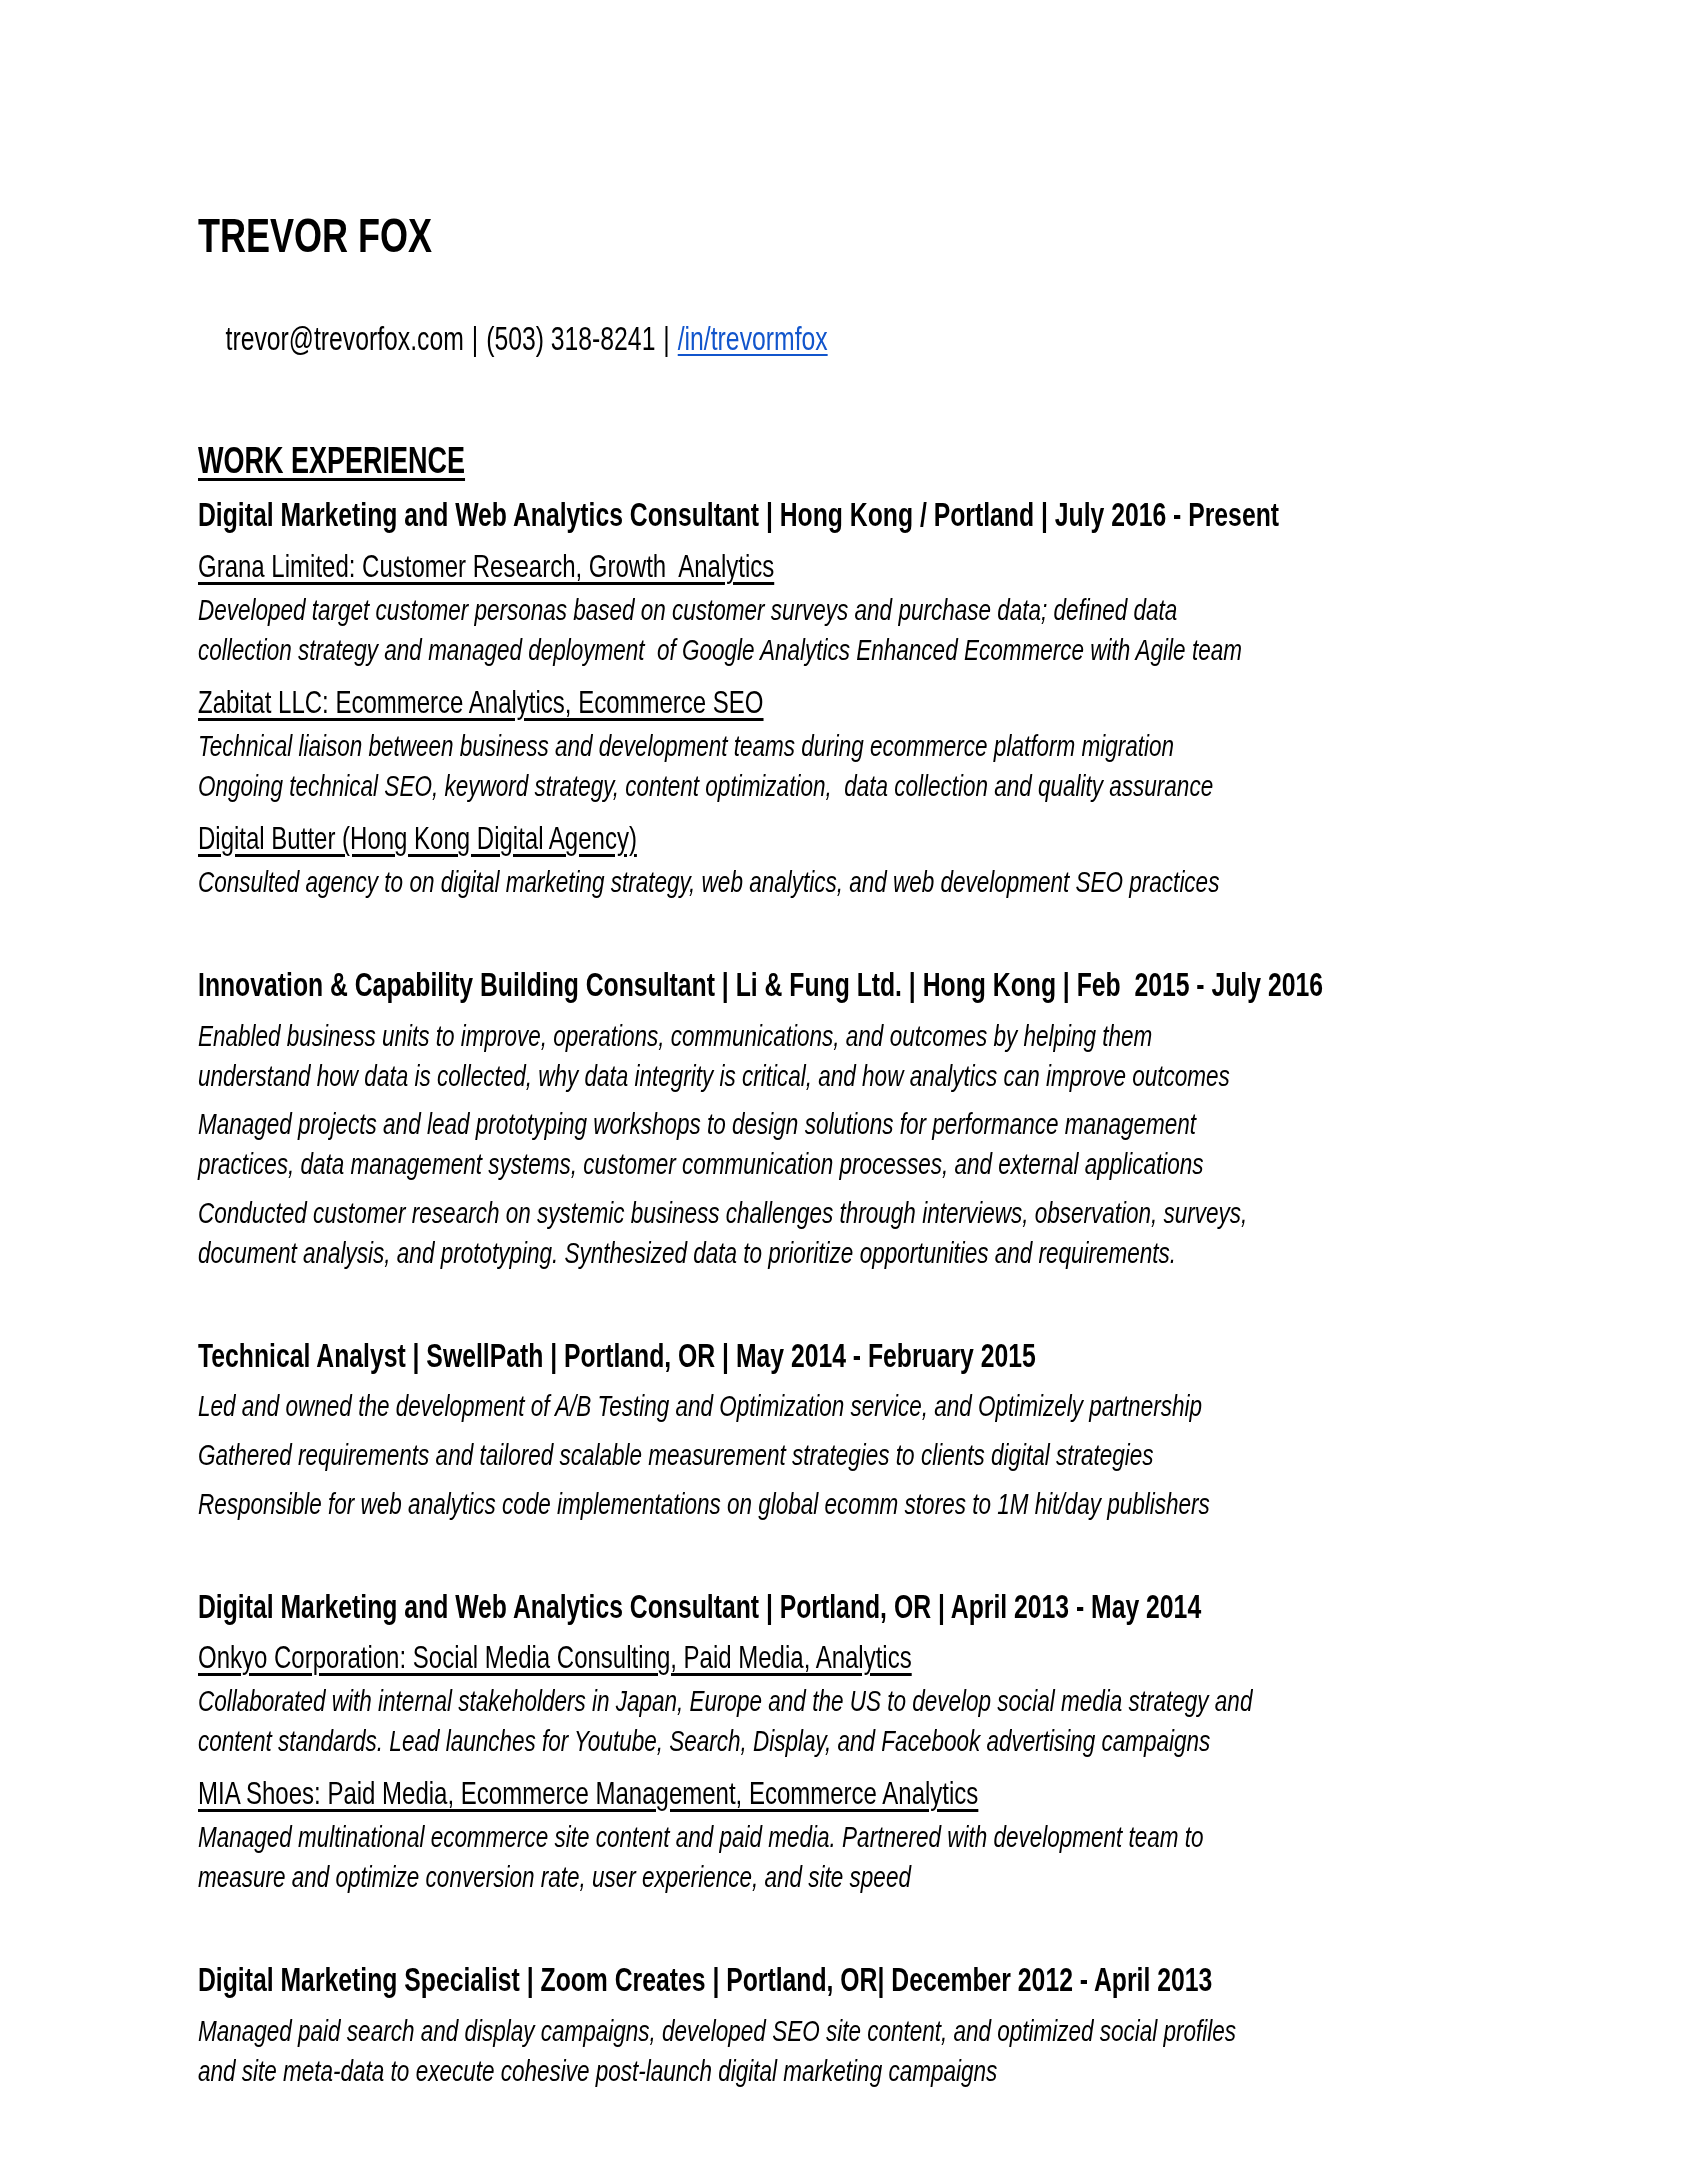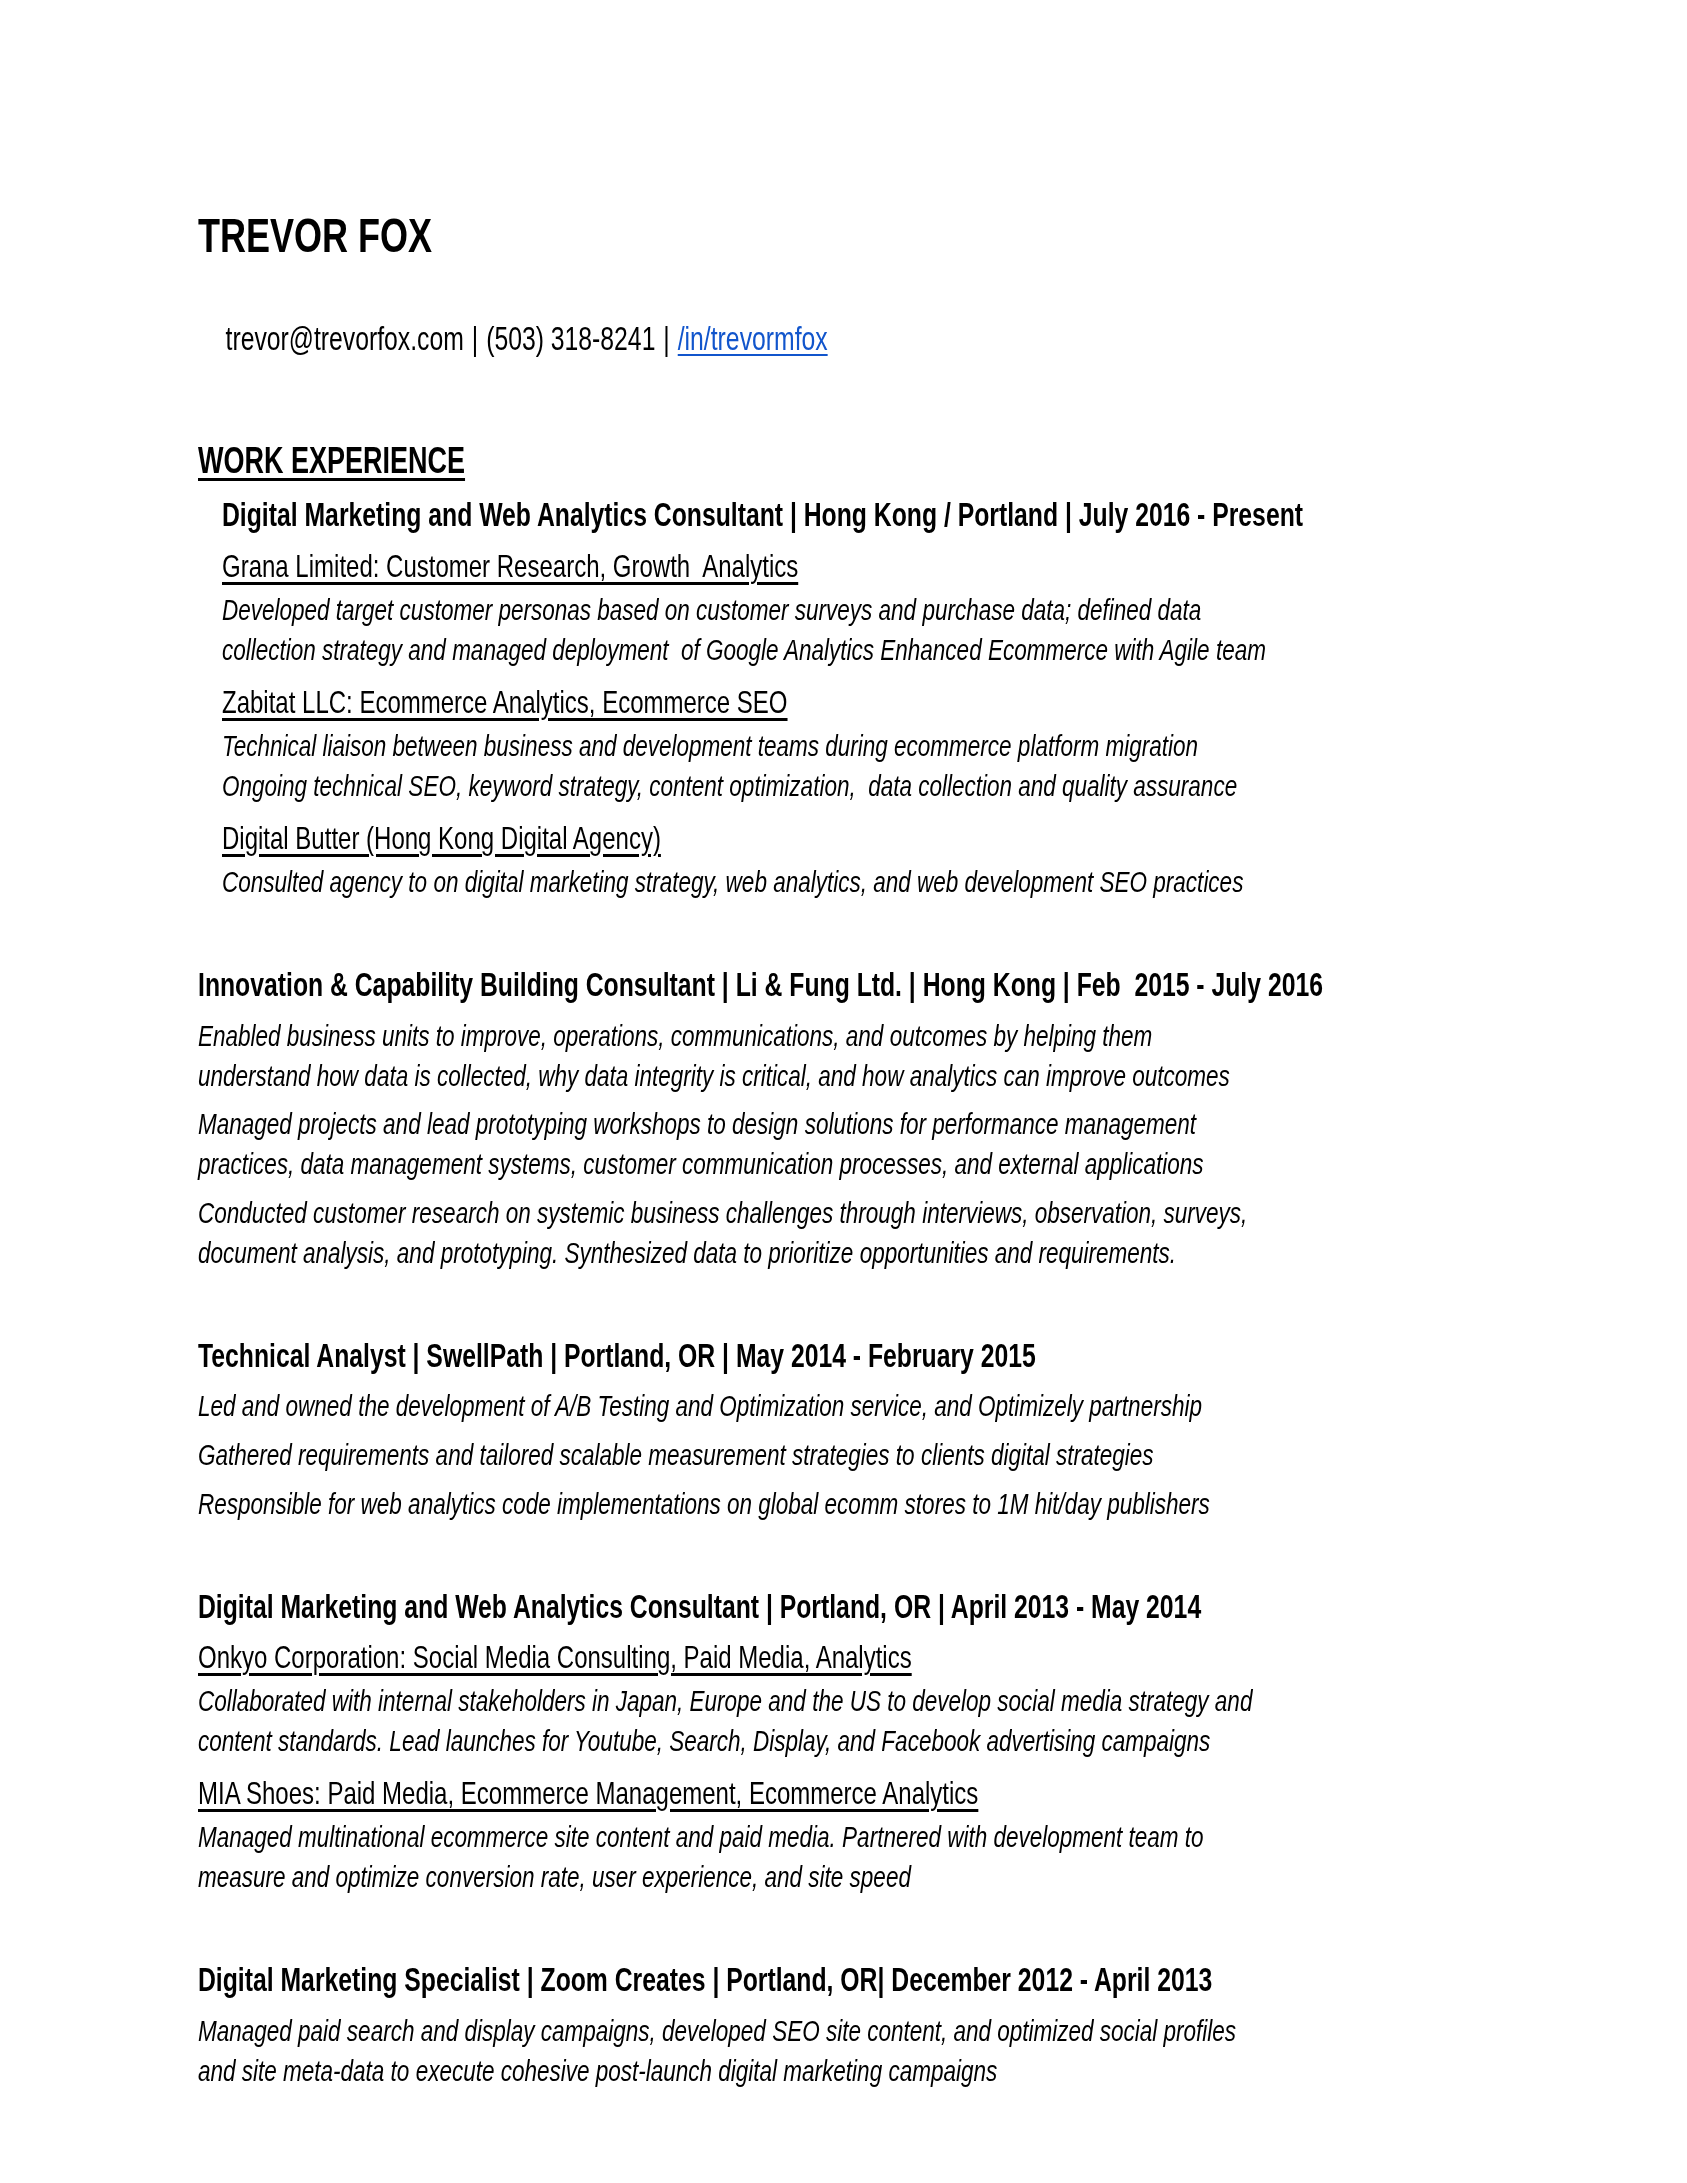--- a/index.html
+++ b/index.html
@@ -54,21 +54,21 @@
   h2.section {
     font-size: 36px;
     line-height: 42px;
     font-weight: 700;
     margin: 40px 0 13.2px 0;
     text-decoration: underline;
     text-decoration-thickness: 3.3px;
     text-underline-offset: 5.3px;
   }
   .job { margin-top: 63px; }
-  .jobs .job:first-child { margin-top: 0; margin-left: 24px; }
+  .jobs .job:first-child { margin-top: 0; }
   h3.title {
     font-size: 33px;
     line-height: 40px;
     font-weight: 700;
     margin: 0;
   }
   h3.title + p { margin-top: 10.6px; }
   p.client {
     font-size: 32px;
     line-height: 40px;

